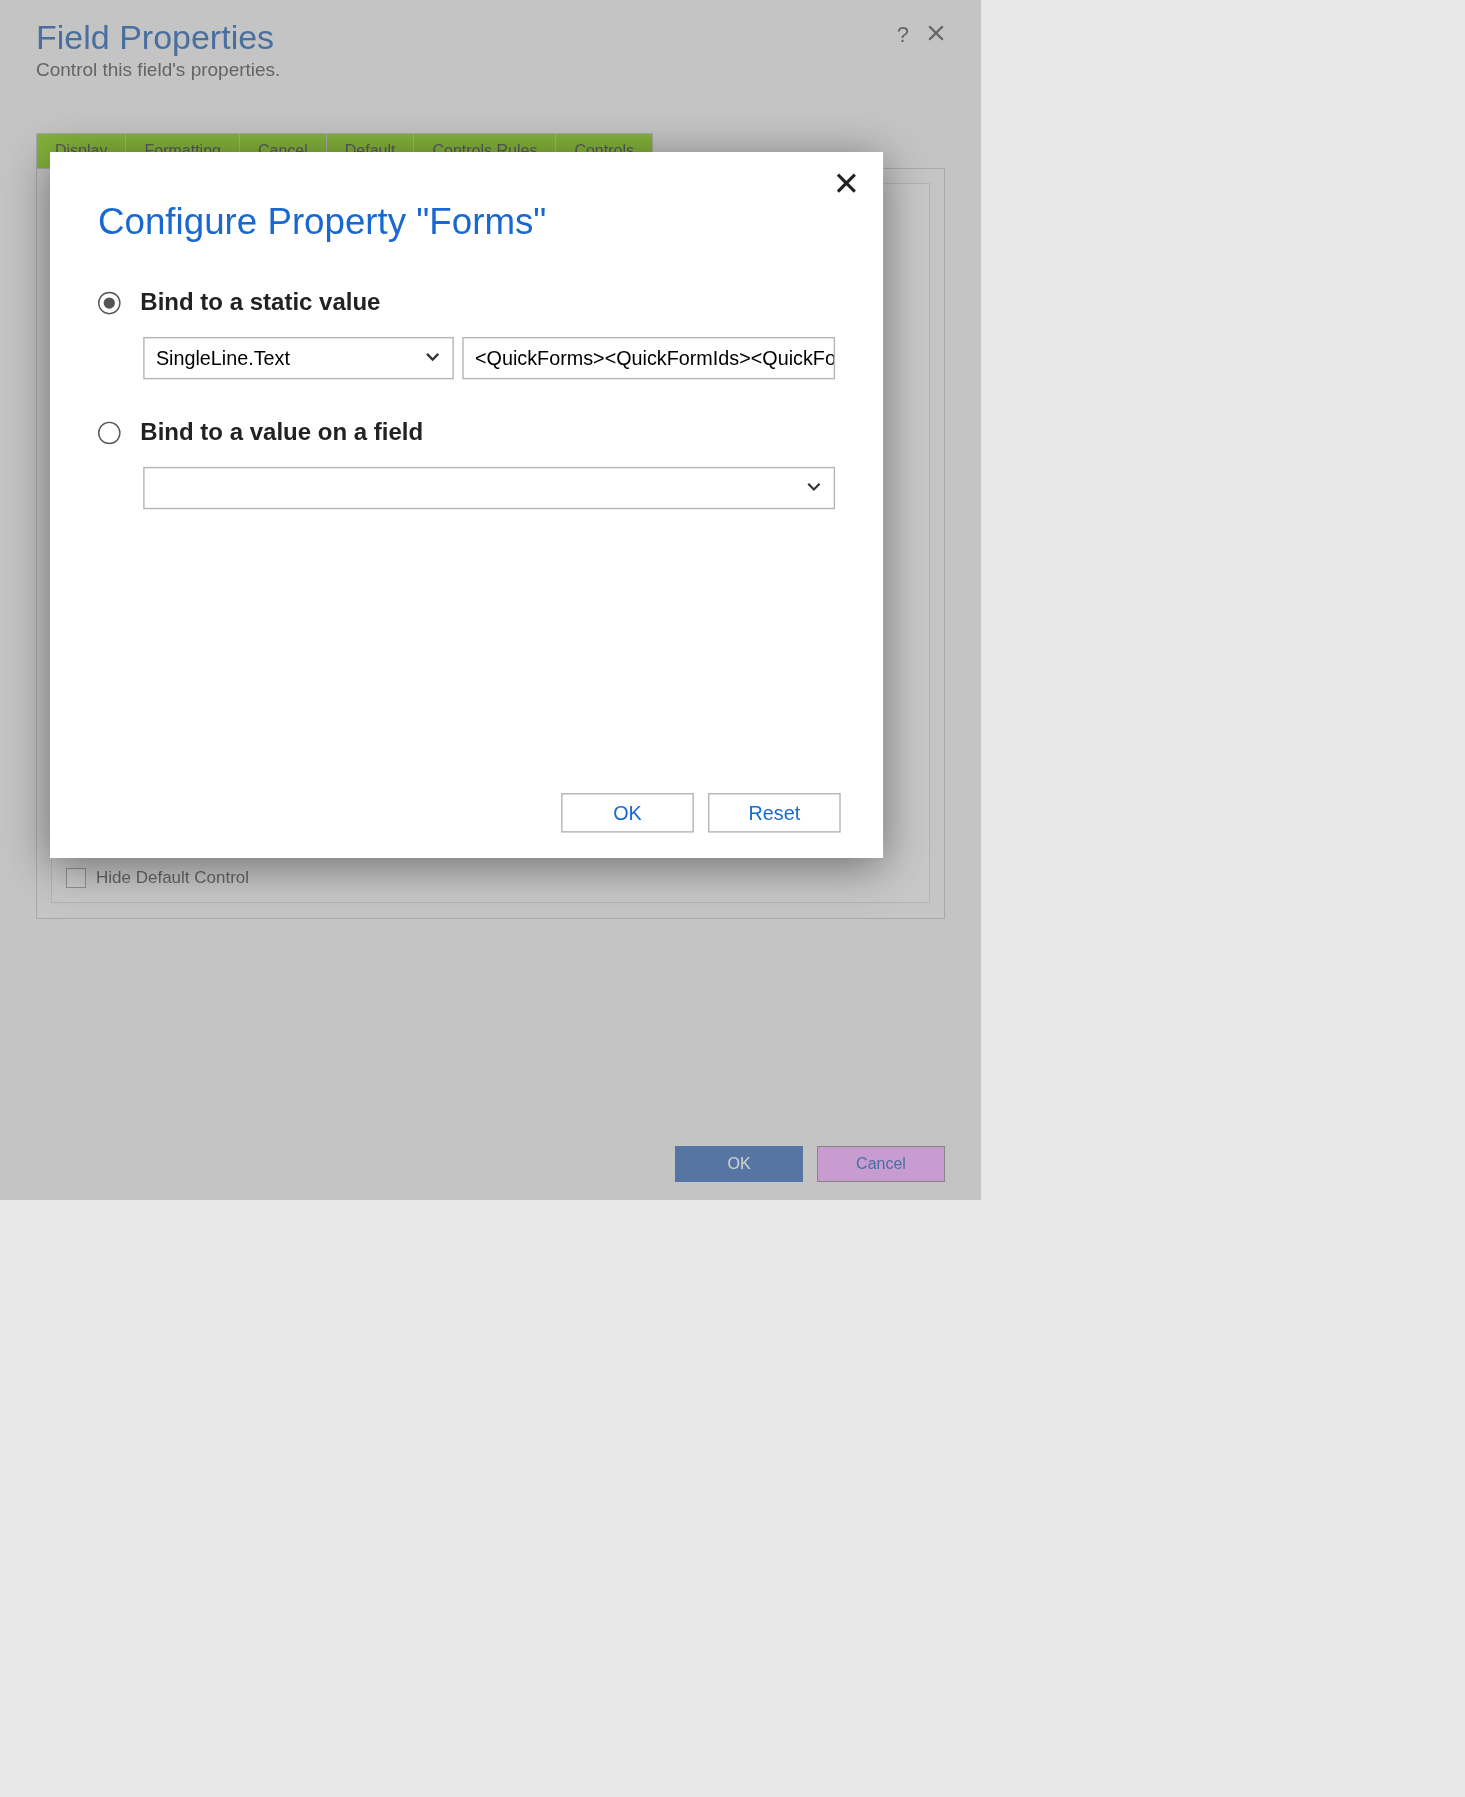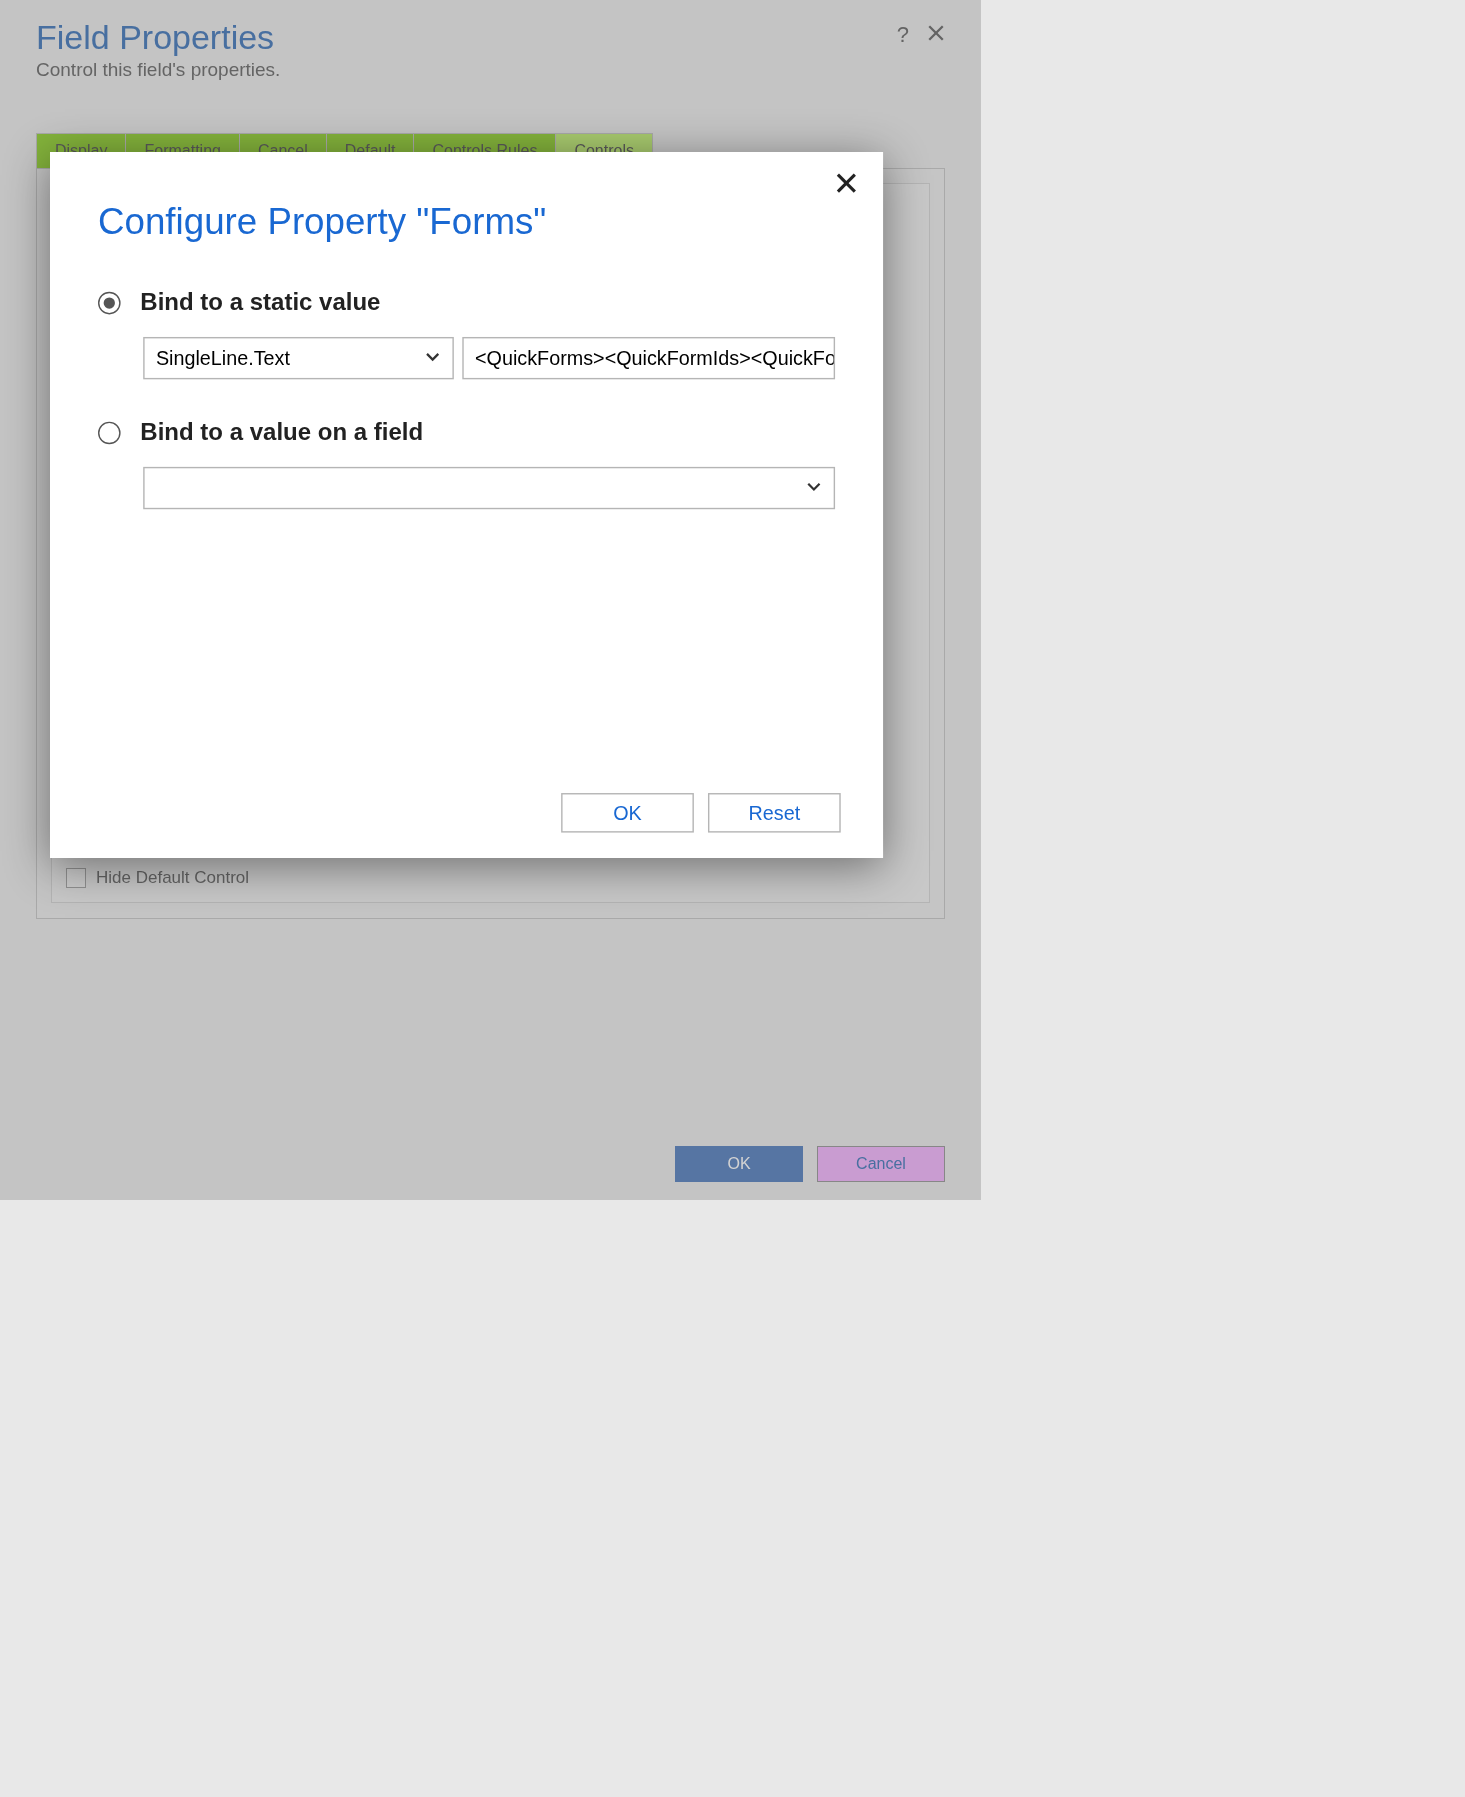--- a/index.html
+++ b/index.html
@@ -55,21 +55,21 @@
       padding: 8px 18px;
       font-size: 16px;
       color: #444;
       border: 1px solid #bfbfbf;
       border-bottom: none;
       background: #84cc16;
       margin-right: -1px;
       cursor: pointer;
     }
     .tab.active {
-      background: #bef264;
+      background: #84cc16;
     }
     .tab-panel {
       border: 1px solid #bfbfbf;
       border-top: none;
       min-height: 750px;
       padding: 14px;
       background: #eaeaea;
       position: relative;
     }
     .inner-panel {

